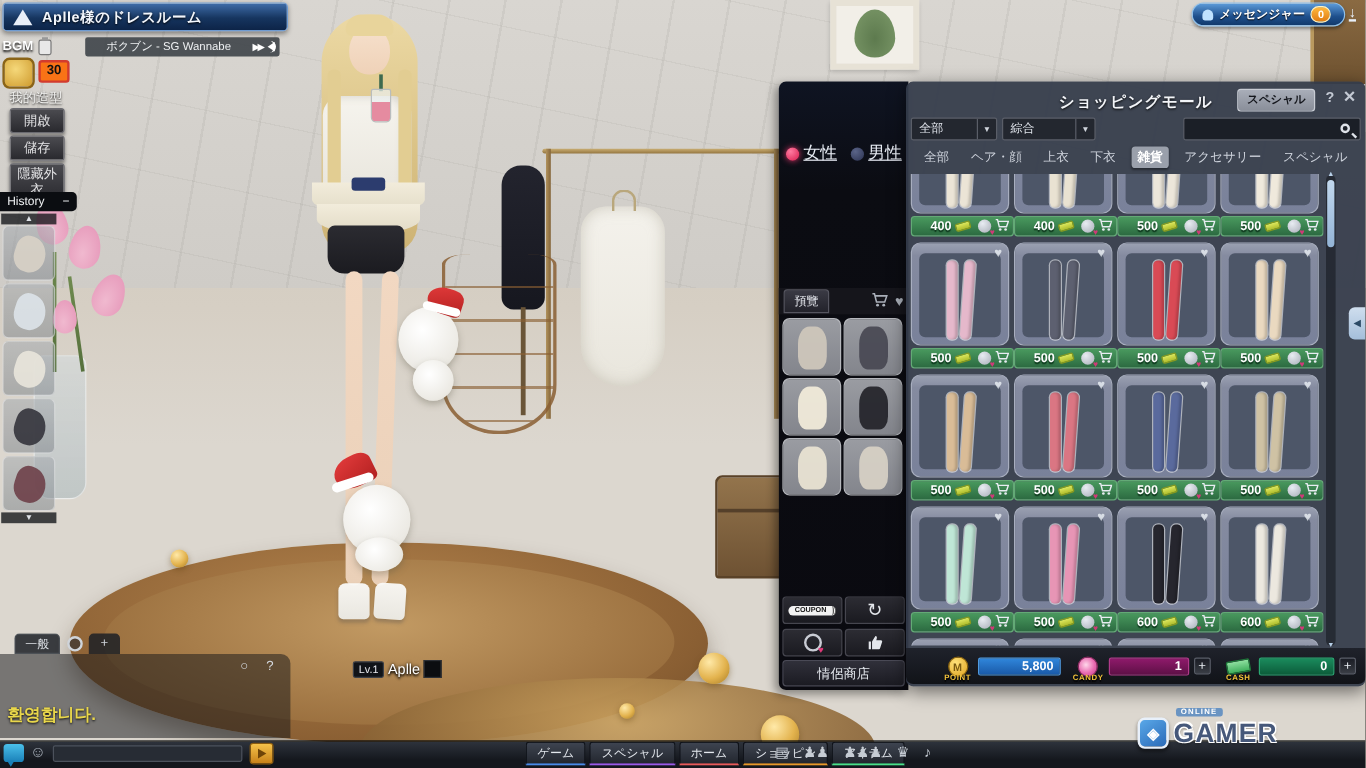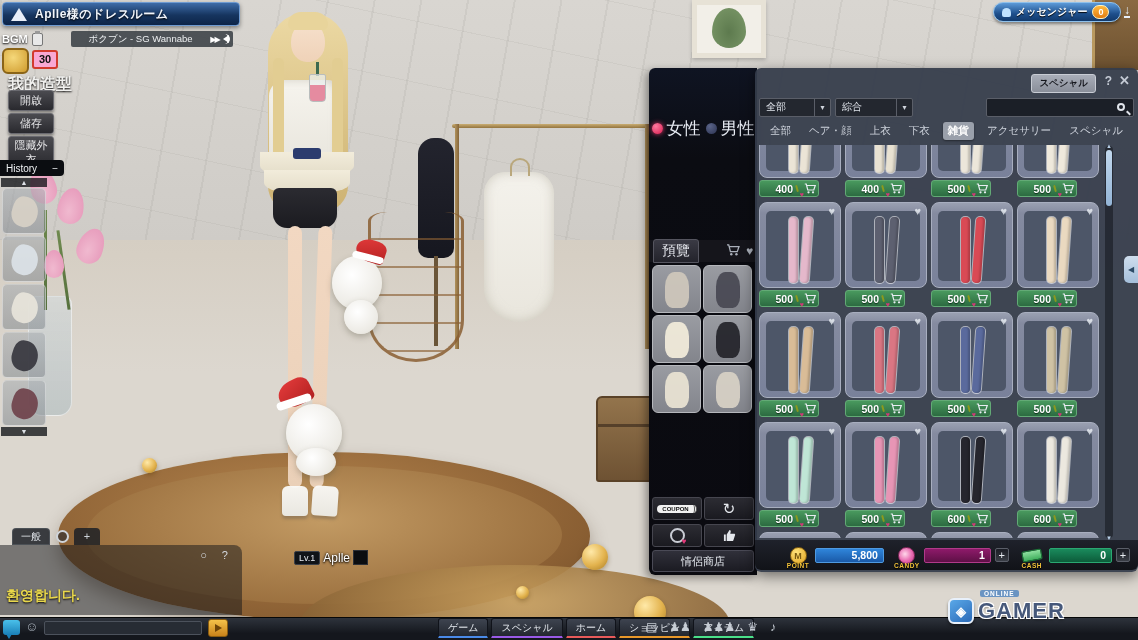--- a/index.html
+++ b/index.html
@@ -62,23 +62,23 @@
   .bgm-row{left:2px;top:30px;width:240px;height:18px;display:flex;align-items:center;gap:4px;}
   .bgm-label{color:#fff;font-size:11px;font-weight:bold;text-shadow:0 1px 2px #000;}
   .clipboard{width:11px;height:13px;background:#e8e8e8;border:1px solid #777;border-radius:2px;position:relative;}
   .clipboard::before{content:"";position:absolute;left:2px;top:-3px;width:5px;height:3px;background:#999;}
   .bgm-bar{margin-left:24px;width:162px;height:16px;background:rgba(58,64,70,.88);border-radius:2px;display:flex;align-items:center;padding:0 4px;gap:4px;}
   .bgm-track{flex:1;color:#eef0f2;font-size:9.5px;text-align:center;white-space:nowrap;overflow:hidden;}
   .bgm-ff{color:#fff;font-size:8px;letter-spacing:-2px;}
   .spk{width:0;height:0;border-top:4px solid transparent;border-bottom:4px solid transparent;border-right:6px solid #fff;position:relative;}
   .spk::after{content:"";position:absolute;left:1px;top:-5px;width:4px;height:10px;border-right:2px solid #fff;border-radius:0 6px 6px 0;}
   .mascot{left:2px;top:48px;width:27px;height:26px;background:radial-gradient(circle at 40% 35%,#f5d87a,#cf9b2e);border:2px solid #8a6418;border-radius:6px;}
-  .day-badge{left:32px;top:50px;width:26px;height:19px;background:#f9a8d4;border:2px solid #d23b2e;border-radius:3px;color:#111;font-size:11px;font-weight:bold;text-align:center;line-height:15px;}
-
-  .styler-title{left:8px;top:74px;color:#f0f0ee;font-size:16px;font-weight:bold;text-shadow:0 1px 2px #000;}
+  .day-badge{left:32px;top:50px;width:26px;height:19px;background:#f97316;border:2px solid #d23b2e;border-radius:3px;color:#111;font-size:11px;font-weight:bold;text-align:center;line-height:15px;}
+
+  .styler-title{left:8px;top:74px;color:#f0f0ee;font-size:11px;font-weight:normal;text-shadow:0 1px 2px #000;}
   .styler-btn{left:8px;width:46px;background:linear-gradient(180deg,#4b4b50,#29292e);border:1px solid #6a6a70;border-radius:3px;color:#e4e4e6;font-size:11px;text-align:center;display:flex;align-items:center;justify-content:center;box-shadow:0 2px 3px rgba(0,0,0,.4);cursor:pointer;}
   .history-bar{left:0;top:160px;width:64px;height:16px;background:#0b0d11;color:#eef0f2;font-size:10px;display:flex;align-items:center;justify-content:space-between;padding:0 6px;border-radius:0 4px 4px 0;}
   .hist-col{left:1px;top:178px;width:46px;display:flex;flex-direction:column;align-items:center;}
   .hist-arrow{width:46px;height:9px;background:rgba(10,12,16,.75);color:#dfe3e8;font-size:7px;line-height:9px;text-align:center;}
   .hist-thumb{width:44px;height:46px;margin:1px 0;background:linear-gradient(180deg,rgba(165,170,175,.55),rgba(130,136,142,.55));border:1px solid rgba(255,255,255,.4);border-radius:5px;position:relative;overflow:hidden;}
   .hist-shape{position:absolute;left:9px;top:8px;width:26px;height:30px;border-radius:40% 60% 50% 50%;transform:rotate(18deg);opacity:.9;}
 
   
   .chat-tab{left:12px;top:528px;height:17px;background:rgba(28,32,38,.85);border:1px solid rgba(90,96,104,.6);border-radius:4px 4px 0 0;color:#dde1e6;font-size:10px;padding:0 8px;display:flex;align-items:center;}
   .chat-gear{left:56px;top:530px;width:13px;height:13px;border:2px solid #cfd4da;border-radius:50%;background:rgba(40,44,50,.6);}
@@ -104,34 +104,34 @@
   .cshop-head{position:absolute;left:0;top:0;width:100%;height:44px;background:linear-gradient(180deg,#223061,#121c3c);border-radius:6px 0 0 0;display:flex;align-items:center;gap:6px;padding:0 6px;}
   .rings{width:26px;height:20px;position:relative;}
   .rings::before,.rings::after{content:"";position:absolute;width:13px;height:13px;border:2px solid #dfe4f2;border-radius:50%;top:3px;}
   .rings::before{left:0;} .rings::after{left:9px;}
   .cshop-title{color:#dfe4f4;font-size:11px;font-weight:bold;}
   .cshop-chev{color:#9fb0d8;font-size:12px;margin-left:auto;}
   .gender-row{position:absolute;left:0;top:48px;width:100%;height:24px;display:flex;align-items:center;justify-content:space-around;}
   .radio{width:11px;height:11px;border-radius:50%;}
   .radio.f{background:radial-gradient(circle at 35% 30%,#ff7aa0,#d81c4e);box-shadow:0 0 5px #e0356a;}
   .radio.m{background:radial-gradient(circle at 35% 30%,#5a6488,#2c3352);}
-  .gender-label{color:#e8ecf4;font-size:17px;margin-left:4px;}
+  .gender-label{color:#e8ecf4;font-size:14px;margin-left:4px;text-decoration:underline;}
   .gender-opt{display:flex;align-items:center;cursor:pointer;}
   .cmenu{position:absolute;left:4px;top:76px;width:100px;display:flex;flex-direction:column;gap:4px;}
   .cmenu-btn{height:27px;border-radius:4px;display:flex;align-items:center;gap:8px;padding:0 10px;font-size:12px;font-weight:bold;cursor:pointer;}
   .cmenu-btn.active{background:linear-gradient(180deg,#45cdf5,#1a89d8 60%,#1478c4);border:1px solid #8fdcf8;color:#07305a;}
   .cmenu-btn.idle{background:linear-gradient(180deg,#3c3c46,#1f1f27);border:1px solid #52525e;color:#e2e5ea;}
   .i-hat{width:16px;height:8px;border-radius:8px 8px 2px 2px;background:currentColor;position:relative;}
   .i-hat::after{content:"";position:absolute;left:-4px;right:-4px;bottom:-3px;height:3px;background:currentColor;border-radius:2px;}
   .i-house{font-size:15px;line-height:12px;}
   .i-gift{width:13px;height:11px;background:currentColor;position:relative;border-radius:1px;}
   .i-gift::before{content:"";position:absolute;left:5px;top:0;width:3px;height:11px;background:#1f1f27;}
   .i-gift::after{content:"";position:absolute;left:-1px;top:-4px;width:15px;height:3px;background:currentColor;border-radius:1px;}
   .preview-row{position:absolute;left:0;top:172px;width:100%;height:22px;background:#15151b;display:flex;align-items:center;gap:4px;padding:0 4px;}
-  .preview-tab{background:linear-gradient(180deg,#3a3a44,#23232b);border:1px solid #55555f;border-radius:3px 3px 0 0;color:#e8eaf0;font-size:14px;padding:2px 8px;}
+  .preview-tab{background:linear-gradient(180deg,#3a3a44,#23232b);border:1px solid #55555f;border-radius:3px 3px 0 0;color:#e8eaf0;font-size:10px;padding:2px 8px;}
   .pr-icon{margin-left:auto;color:#aab0ba;font-size:12px;cursor:pointer;}
   .pr-icon.heart{margin-left:2px;}
   .pgrid{position:absolute;left:3px;top:197px;width:102px;display:flex;flex-wrap:wrap;gap:2px;}
   .pcell{width:49px;height:48px;background:linear-gradient(180deg,#9a9ca2,#83858c);border:1px solid #b5b7bc;border-radius:6px;position:relative;overflow:hidden;cursor:pointer;}
   .pcell .sil{position:absolute;left:12px;top:6px;width:24px;height:36px;border-radius:40% 40% 30% 30%;opacity:.95;}
   .coupon-row{position:absolute;left:3px;top:429px;width:102px;display:flex;gap:2px;}
   .tool-btn{width:50px;height:23px;background:linear-gradient(180deg,#2c2c33,#1a1a20);border:1px solid #46464f;border-radius:3px;display:flex;align-items:center;justify-content:center;color:#e4e7ec;cursor:pointer;}
   .coupon-pill{background:#f2f2f2;border-radius:6px;color:#111;font-size:6px;font-weight:bold;padding:1px 5px;border-right:3px double #555;}
   .i-refresh{font-size:15px;line-height:14px;}
   .cam{width:15px;height:15px;border:2px solid #c9ccd4;border-radius:50%;position:relative;}
@@ -158,21 +158,21 @@
   .mtab.active{background:#9aa0ab;color:#fff;font-weight:bold;box-shadow:0 1px 2px rgba(0,0,0,.4);}
   .grid-clip{position:absolute;left:2px;top:77px;width:346px;height:393px;overflow:hidden;}
   .grid-inner{position:absolute;left:0;top:-55px;width:346px;display:flex;flex-wrap:wrap;}
   .card{width:82px;height:106px;margin:2px;position:relative;}
   .card-img{width:82px;height:86px;background:linear-gradient(180deg,#9aa0b1 0%,#858ba0 12%,#79819a 100%);border-radius:8px;border:1px solid #a8aebf;position:relative;overflow:hidden;}
   .card-screen{position:absolute;left:6px;top:8px;right:6px;bottom:6px;background:#4d5668;border-radius:5px;}
   .fav{position:absolute;right:5px;top:2px;color:rgba(235,240,245,.8);font-size:11px;}
   .legs{position:absolute;left:0;top:14px;width:100%;height:66px;display:flex;justify-content:center;gap:4px;}
   .legs div{width:9px;height:100%;border-radius:4px;box-shadow:inset -2px 0 2px rgba(0,0,0,.18),0 0 0 1px rgba(255,255,255,.55);}
   .legs div:last-child{transform:rotate(4deg);}
-  .price-bar{position:absolute;left:0;top:88px;width:60px;height:17px;background:linear-gradient(180deg,#49995e,#2c6b41);border:1px solid #63aa76;border-radius:3px;display:flex;align-items:center;padding:0 3px;gap:3px;}
+  .price-bar{position:absolute;left:0;top:88px;width:86px;height:17px;background:linear-gradient(180deg,#49995e,#2c6b41);border:1px solid #63aa76;border-radius:3px;display:flex;align-items:center;padding:0 3px;gap:3px;}
   .price-txt{color:#fff;font-size:10.5px;font-weight:bold;text-shadow:0 1px 1px #0a3018;margin-left:6px;min-width:24px;text-align:right;}
   .ticket{width:13px;height:7px;background:linear-gradient(180deg,#dde85e,#aebc2c);border:1px solid #8a9a1e;border-radius:2px;transform:rotate(-16deg);}
   .coin{margin-left:auto;width:11px;height:11px;border-radius:50%;background:radial-gradient(circle at 35% 30%,#e8ecf2,#a8aeb8);position:relative;}
   .coin::after{content:"♥";position:absolute;right:-3px;bottom:-4px;font-size:7px;color:#d03a78;}
   .scrollbar{left:1105px;top:146px;width:8px;height:392px;background:rgba(18,22,28,.55);border-radius:4px;}
   .sb-thumb{position:absolute;left:1px;top:4px;width:6px;height:56px;background:linear-gradient(180deg,#c2d8ee,#93b4d6);border-radius:3px;cursor:pointer;}
   .sb-arrow{position:absolute;left:0;width:8px;color:#b8d0e8;font-size:6px;text-align:center;cursor:pointer;}
   .collapse-tab{left:1124px;top:256px;width:14px;height:27px;background:linear-gradient(180deg,#cfdeee,#a4beda);border-radius:5px 0 0 5px;display:flex;align-items:center;justify-content:center;color:#2c4a66;font-size:8px;cursor:pointer;}
 
   .wallet{position:absolute;left:0;top:472px;width:383px;height:30px;background:linear-gradient(180deg,#1f222b,#111318);border-radius:0 0 6px 6px;display:flex;align-items:center;padding:0 8px 0 30px;gap:4px;}
@@ -392,20 +392,21 @@
       <div class="tool-btn">
           <svg class="thumb-svg" width="13" height="13" viewBox="0 0 14 14">
             <path d="M1 6h2v7H1zM4 13V6l3-5c1 0 1.6.8 1.3 2L7.8 5H12c.8 0 1.3.7 1 1.5l-1.8 5.5c-.2.6-.7 1-1.3 1z" fill="#e4e7ec"></path>
           </svg>
         </div>
     </div>
     <div class="buyall">情侶商店</div>
   </div>
 
   <div class="abs mall">
+    <div class="mall-title">ショッピングモール</div>
     <div class="prob-btn">スペシャル</div>
     <div class="mall-help">?</div>
     <div class="mall-close">✕</div>
     <div class="filter-row">
       <div class="dd dd1">
         <span>全部</span>
         <span class="arr">▾</span>
       </div>
       <div class="dd dd2">
         <span>綜合</span>

